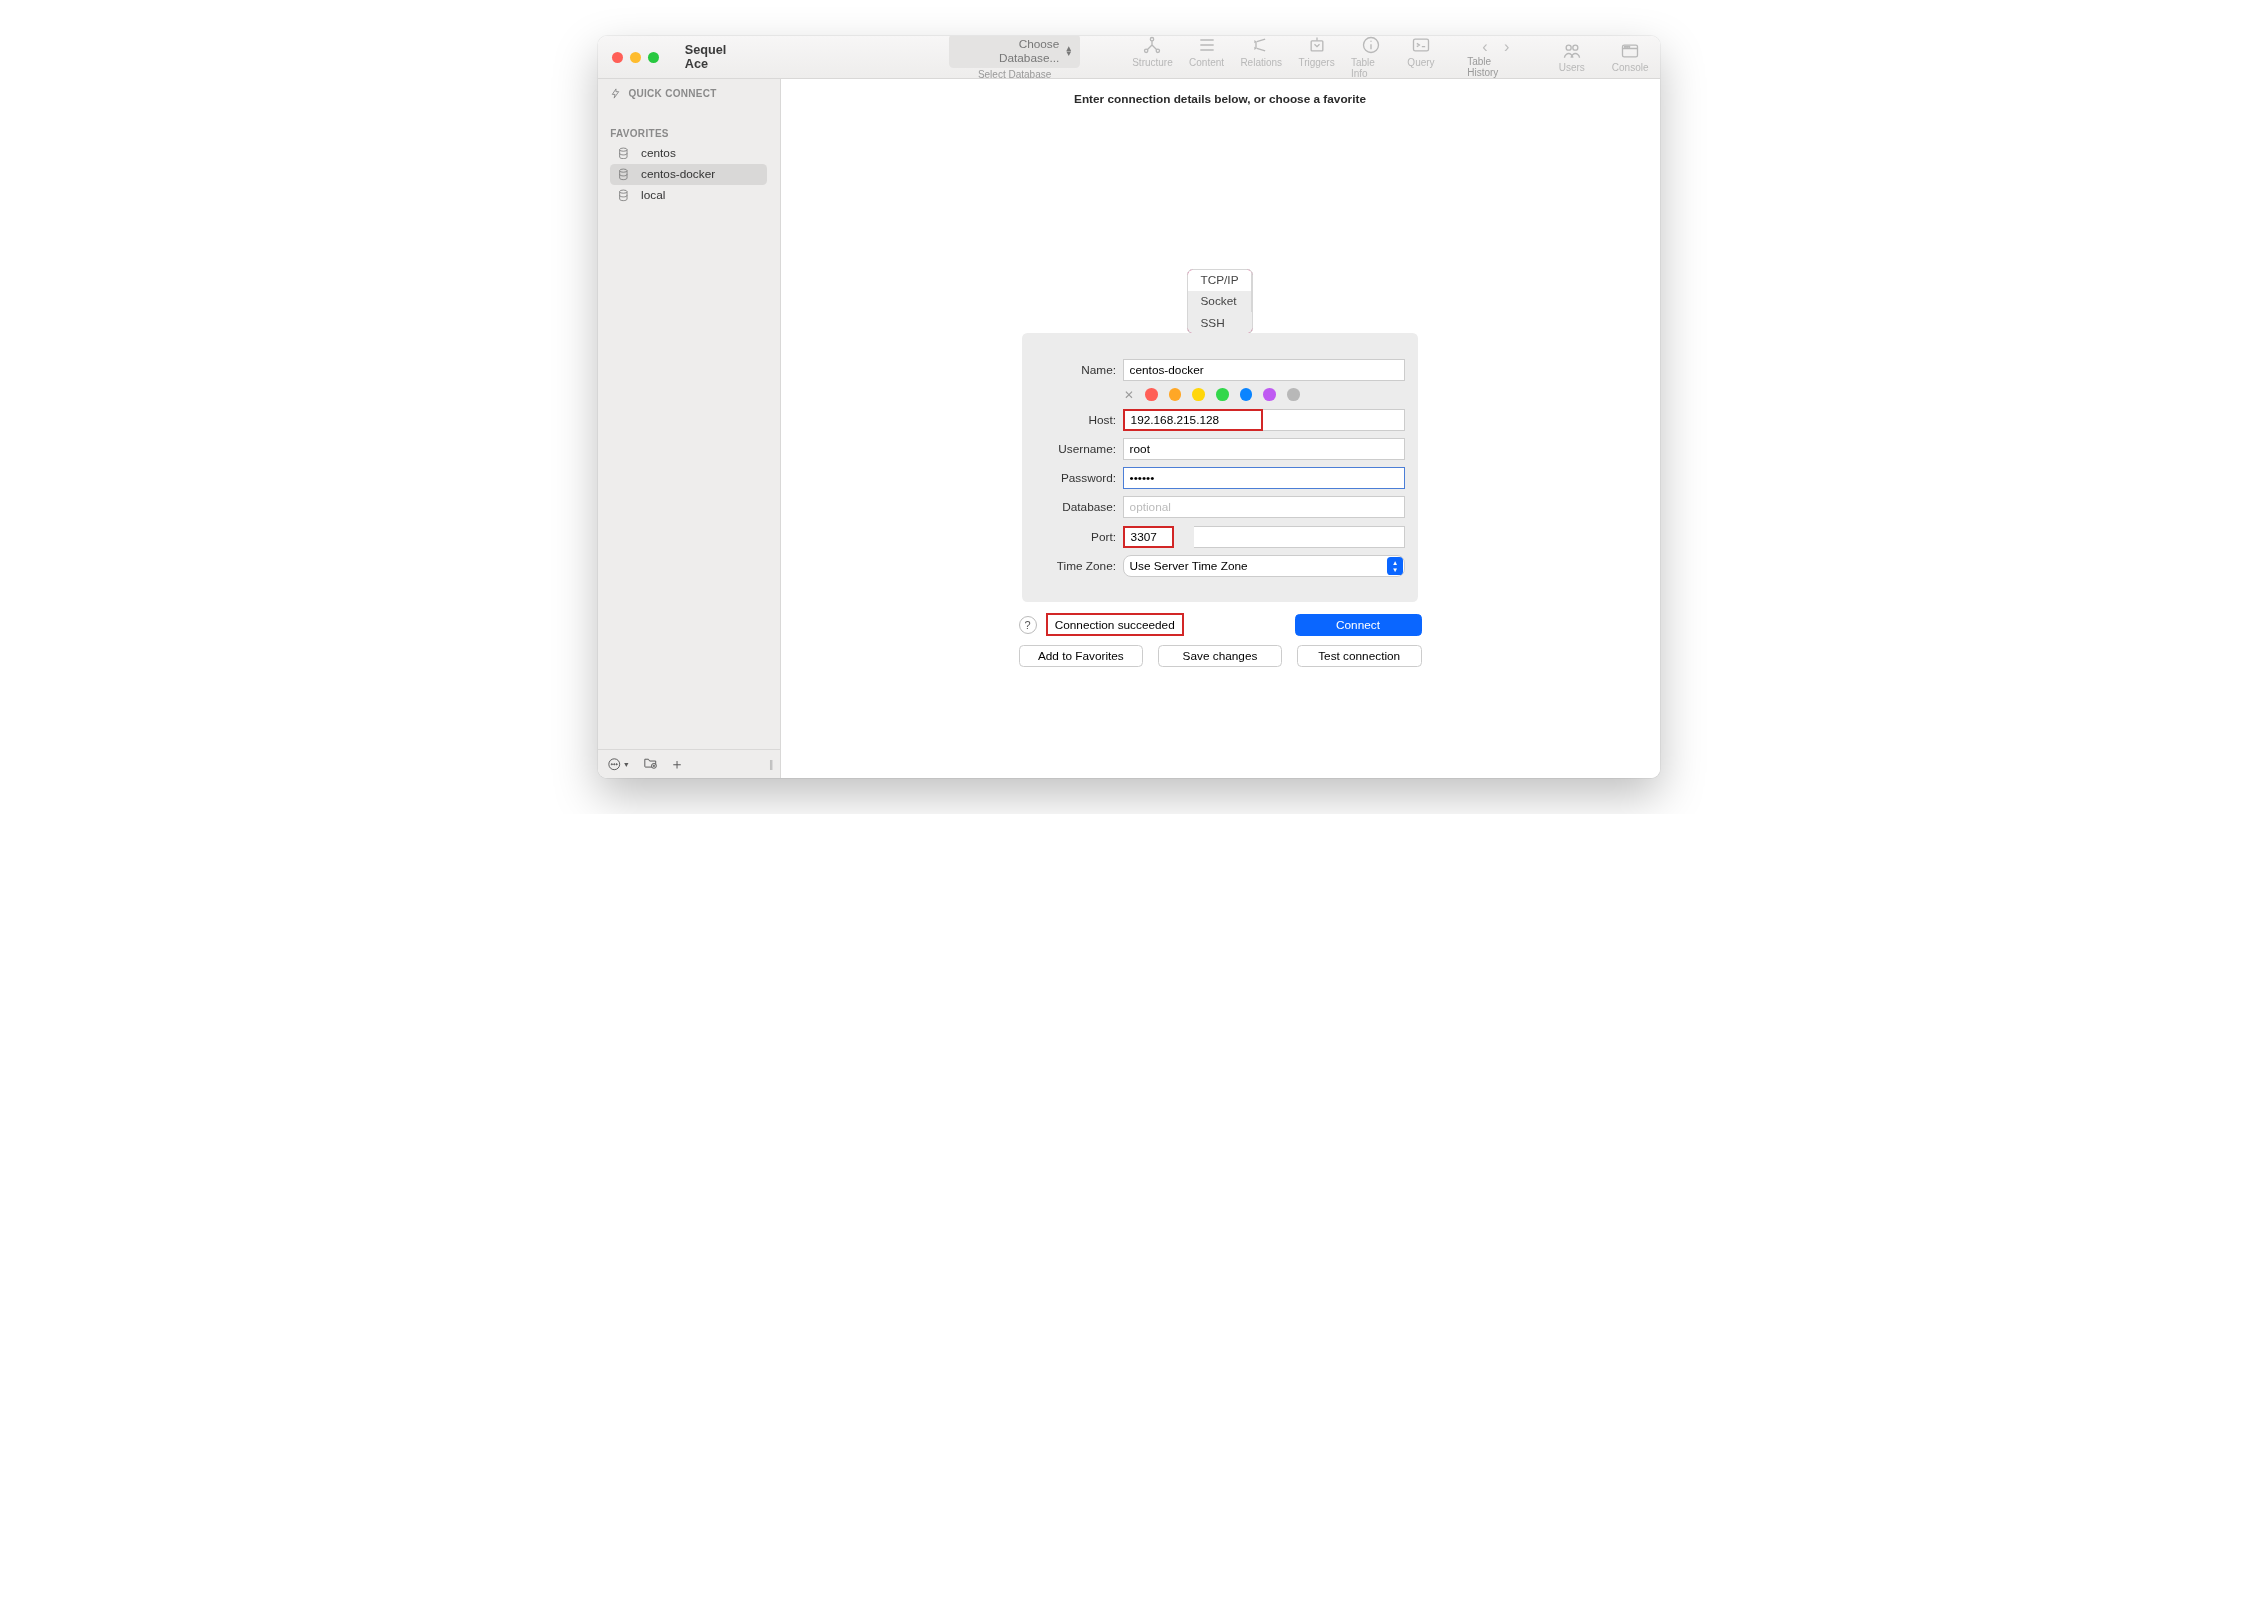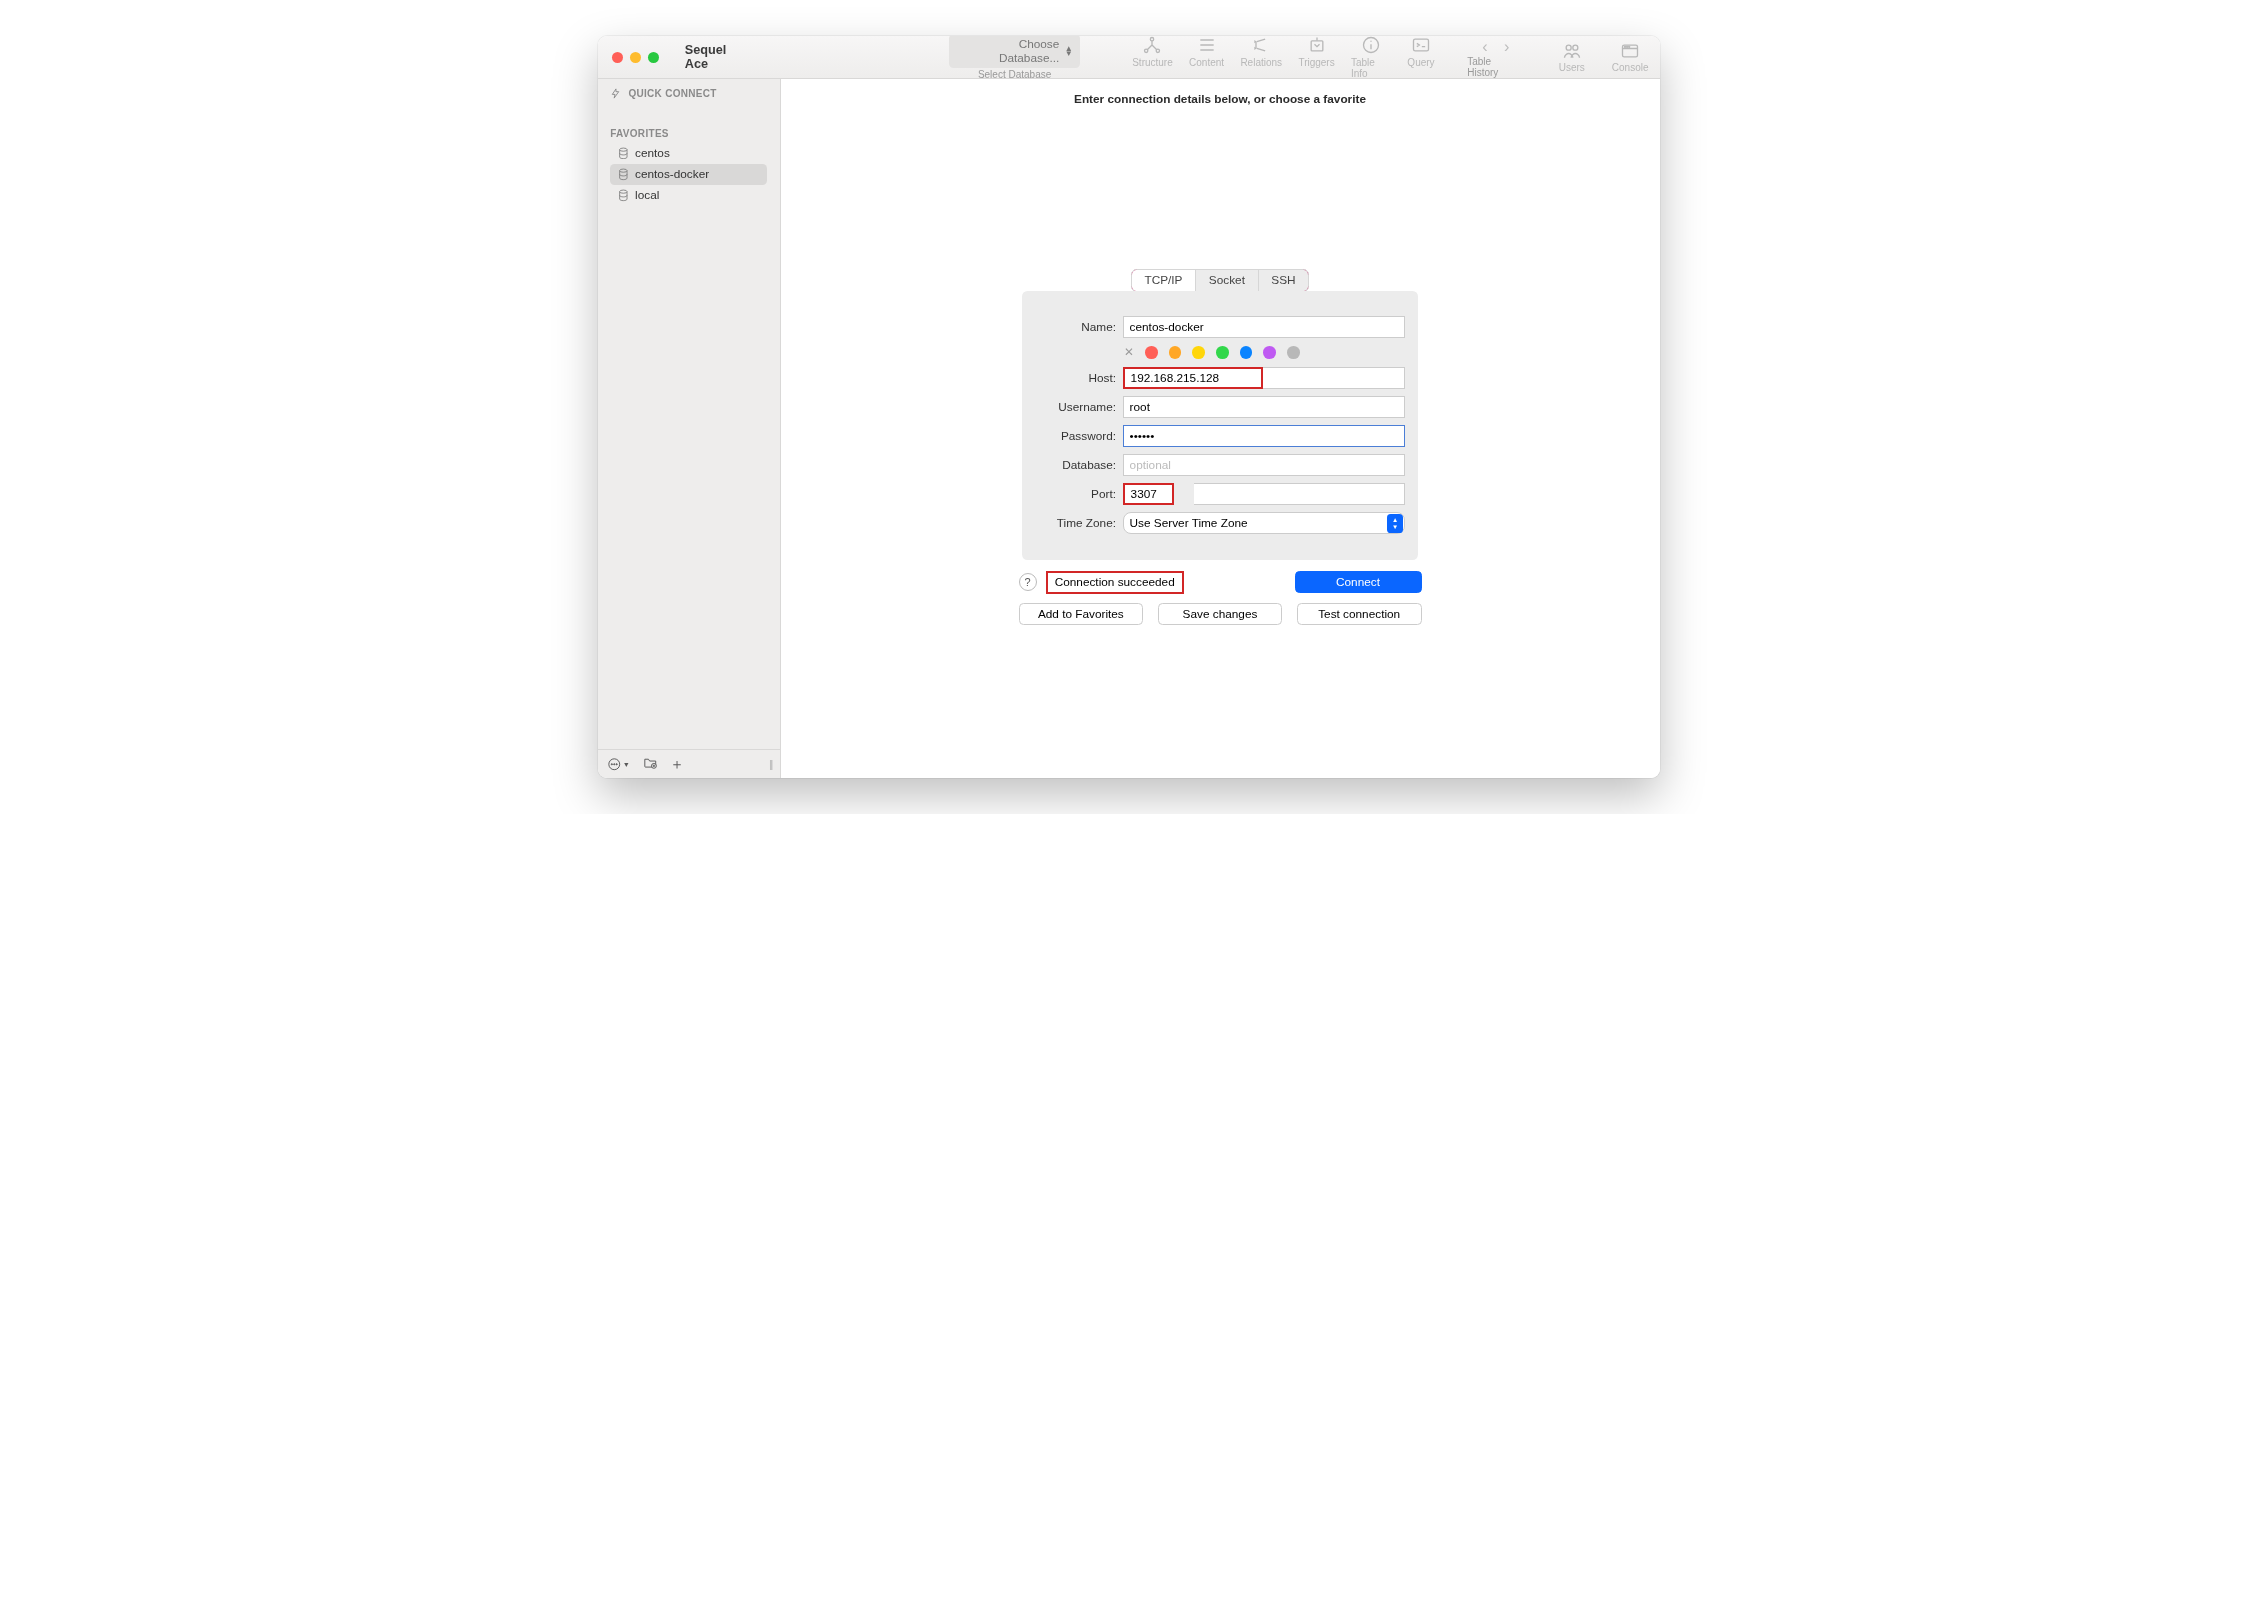--- a/index.html
+++ b/index.html
@@ -52,33 +52,33 @@
 .right-tools { display:flex; gap:27px; margin-left:18px; }
 .body { flex:1; display:flex; overflow:hidden; }
 .sidebar {
   width: 183px; background:#eeedec; border-right:0.9px solid #d9d8d7;
   display:flex; flex-direction:column;
 }
 .sb-section { padding: 9px 12.7px 1.8px; }
 .sb-head { display:flex; align-items:center; gap:7.2px; color:#8a8a8a; font-size:10px; font-weight:600; letter-spacing:0.3px; }
 .sb-head svg { width:11px; height:11px; }
 .fav-list { margin-top:3.6px; }
-.fav-item { display:flex; align-items:center; gap:5px; padding:3.6px 7.2px; border-radius:4.5px; font-size:11.8px; color:#333; cursor:default; }
+.fav-item { display:flex; align-items:center; gap:11px; padding:3.6px 7.2px; border-radius:4.5px; font-size:11.8px; color:#333; cursor:default; }
 .fav-item.selected { background:#d9d8d7; }
 .fav-item svg { width:12.7px; height:12.7px; color:#7a7a7a; }
 .sb-footer {
   margin-top:auto; border-top:0.9px solid #d9d8d7; height:29px;
   display:flex; align-items:center; padding:0 9px; gap:12.7px; color:#5a5a5a;
 }
 .sb-footer svg { width:14.5px; height:14.5px; }
 .sb-footer .grip { margin-left:auto; color:#bcbcbc; letter-spacing:-3.6px; font-size:11px; }
 .main { flex:1; background:#fff; display:flex; flex-direction:column; align-items:center; overflow:auto; }
 .prompt { font-size:11.8px; font-weight:600; color:#2b2b2b; margin-top:12.7px; }
 .panel-wrap { margin-top:163px; display:flex; flex-direction:column; align-items:center; }
-.tabs { display:flex; background:#be185d; border:0.9px solid #d6d6d6; border-radius:5.4px; overflow:hidden; }
+.tabs { display:flex; background:#be185d; border:0.9px solid #d6d6d6; border-radius:5.4px; overflow:hidden;flex-direction:column; }
 .tab { font-size:11.8px; padding:3.6px 12.7px; color:#444; border-right:0.9px solid #d6d6d6; background:#ececec; }
 .tab:last-child { border-right:none; }
 .tab.active { background:#fff; font-weight:500; }
 .panel {
   background:#ececec; border-radius:5.4px; padding:18px 13px; margin-top:-0.9px;
   width:396px;
 }
 .row { display:flex; align-items:center; margin:7.2px 0; }
 .row label { width:81px; text-align:right; margin-right:7.2px; font-size:11.8px; color:#333; }
 .row .field { flex:1; }

